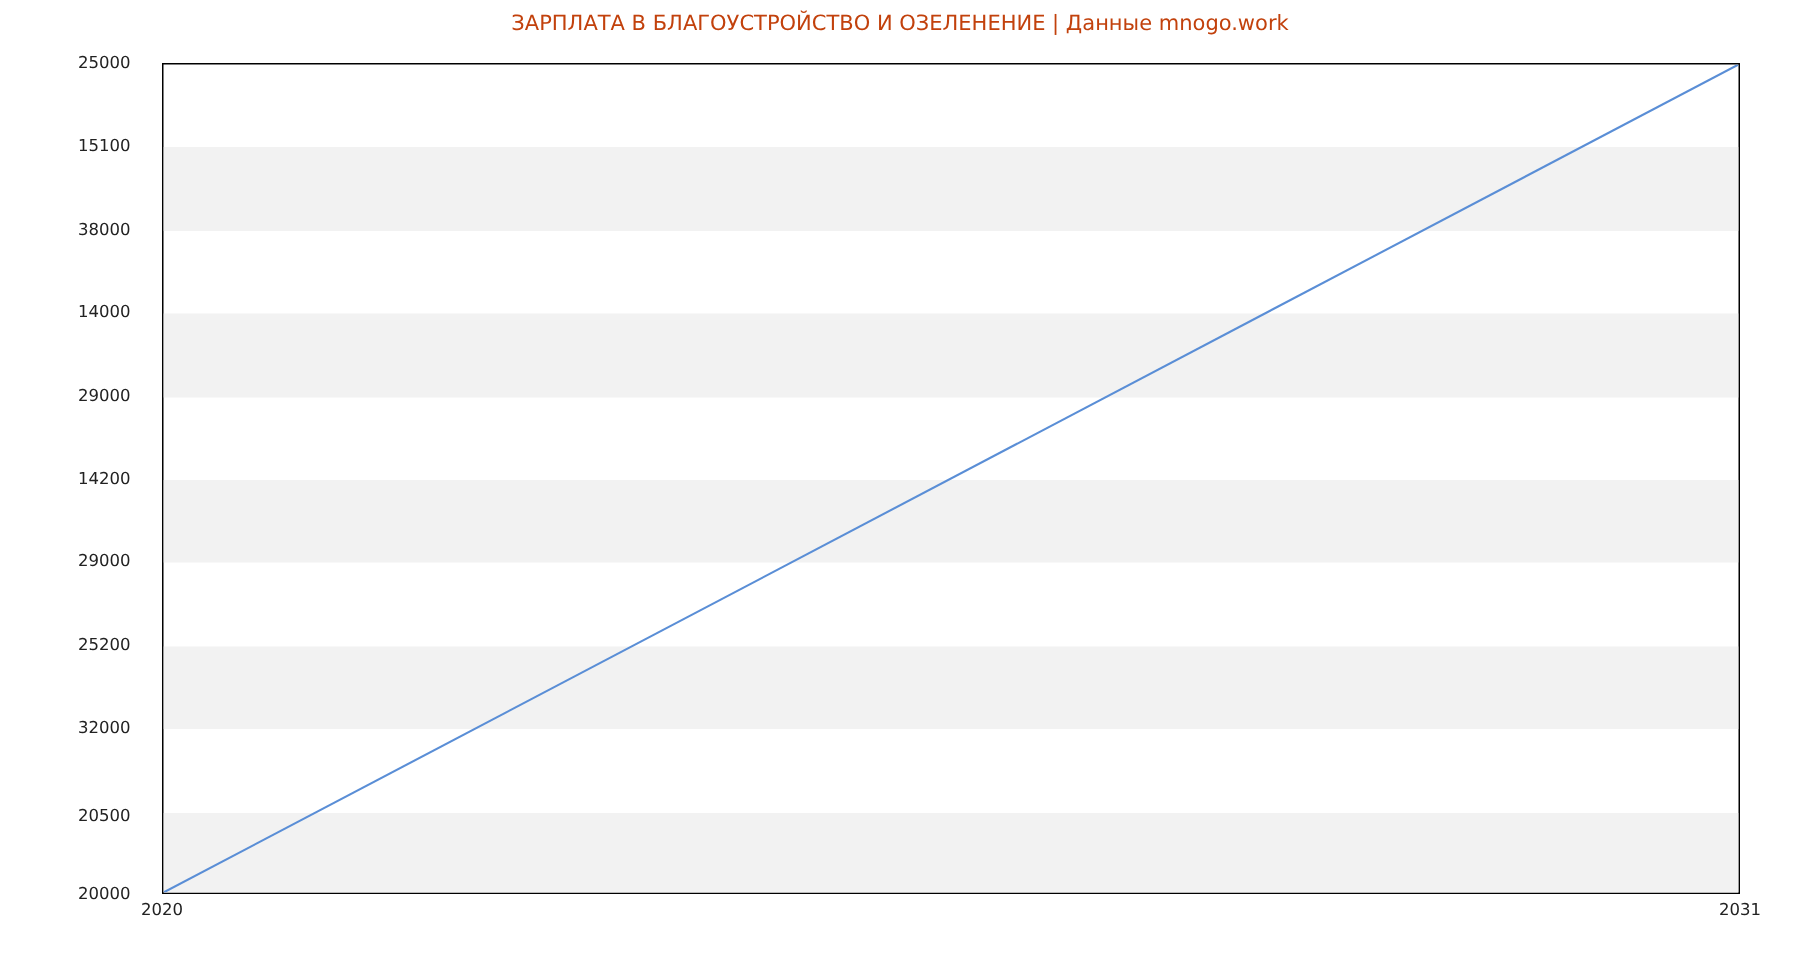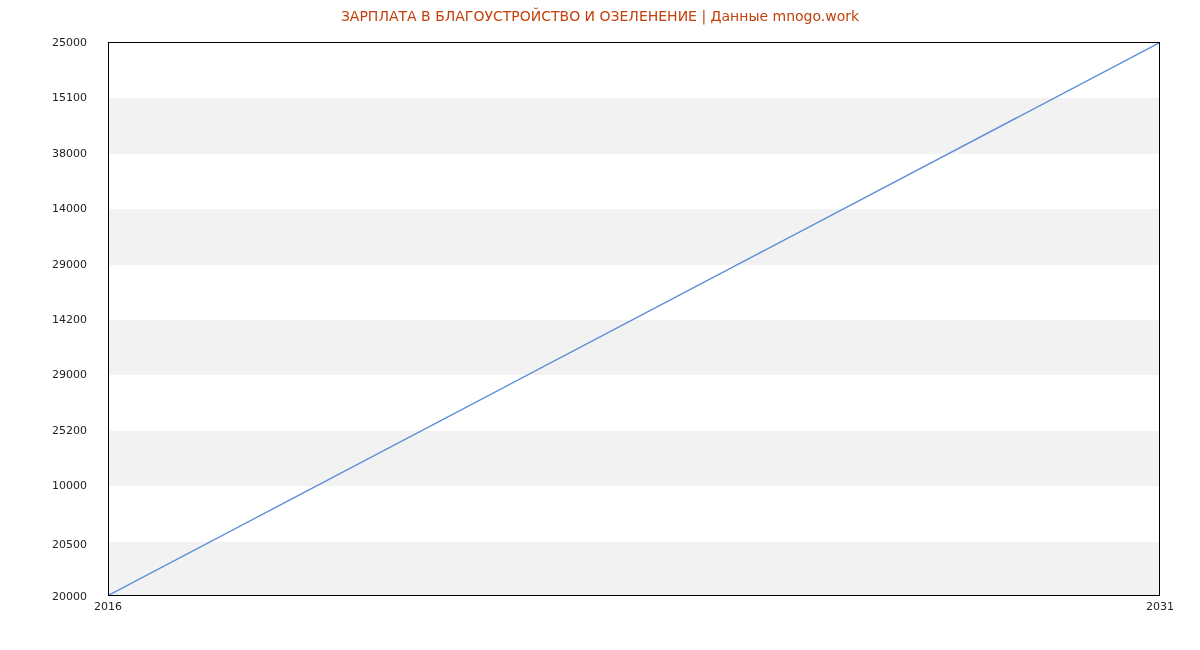--- a/index.html
+++ b/index.html
@@ -68,31 +68,31 @@
 </style>
 </head>
 <body>
 
 <div class="chart-wrap">
 
   <div class="title">ЗАРПЛАТА В  БЛАГОУСТРОЙСТВО И ОЗЕЛЕНЕНИЕ | Данные mnogo.work</div>
 
   <div class="y-tick" style="top:596px">20000</div>
   <div class="y-tick" style="top:544px">20500</div>
-  <div class="y-tick" style="top:485.2px">10000</div>
+  <div class="y-tick" style="top:485.2px">32000</div>
   <div class="y-tick" style="top:429.8px">25200</div>
   <div class="y-tick" style="top:374.4px">29000</div>
   <div class="y-tick" style="top:319px">14200</div>
   <div class="y-tick" style="top:263.6px">29000</div>
   <div class="y-tick" style="top:208.2px">14000</div>
   <div class="y-tick" style="top:152.8px">38000</div>
   <div class="y-tick" style="top:97.4px">15100</div>
   <div class="y-tick" style="top:42px">25000</div>
 
-  <div class="x-tick" style="left:108px">2016</div>
+  <div class="x-tick" style="left:108px">2020</div>
   <div class="x-tick" style="left:1160px">2031</div>
 
   <div class="plot-area">
 
     <div class="band" style="top:498.6px;height:55.4px"></div>
     <div class="band" style="top:387.8px;height:55.4px"></div>
     <div class="band" style="top:277px;height:55.4px"></div>
     <div class="band" style="top:166.2px;height:55.4px"></div>
     <div class="band" style="top:55.4px;height:55.4px"></div>
 

